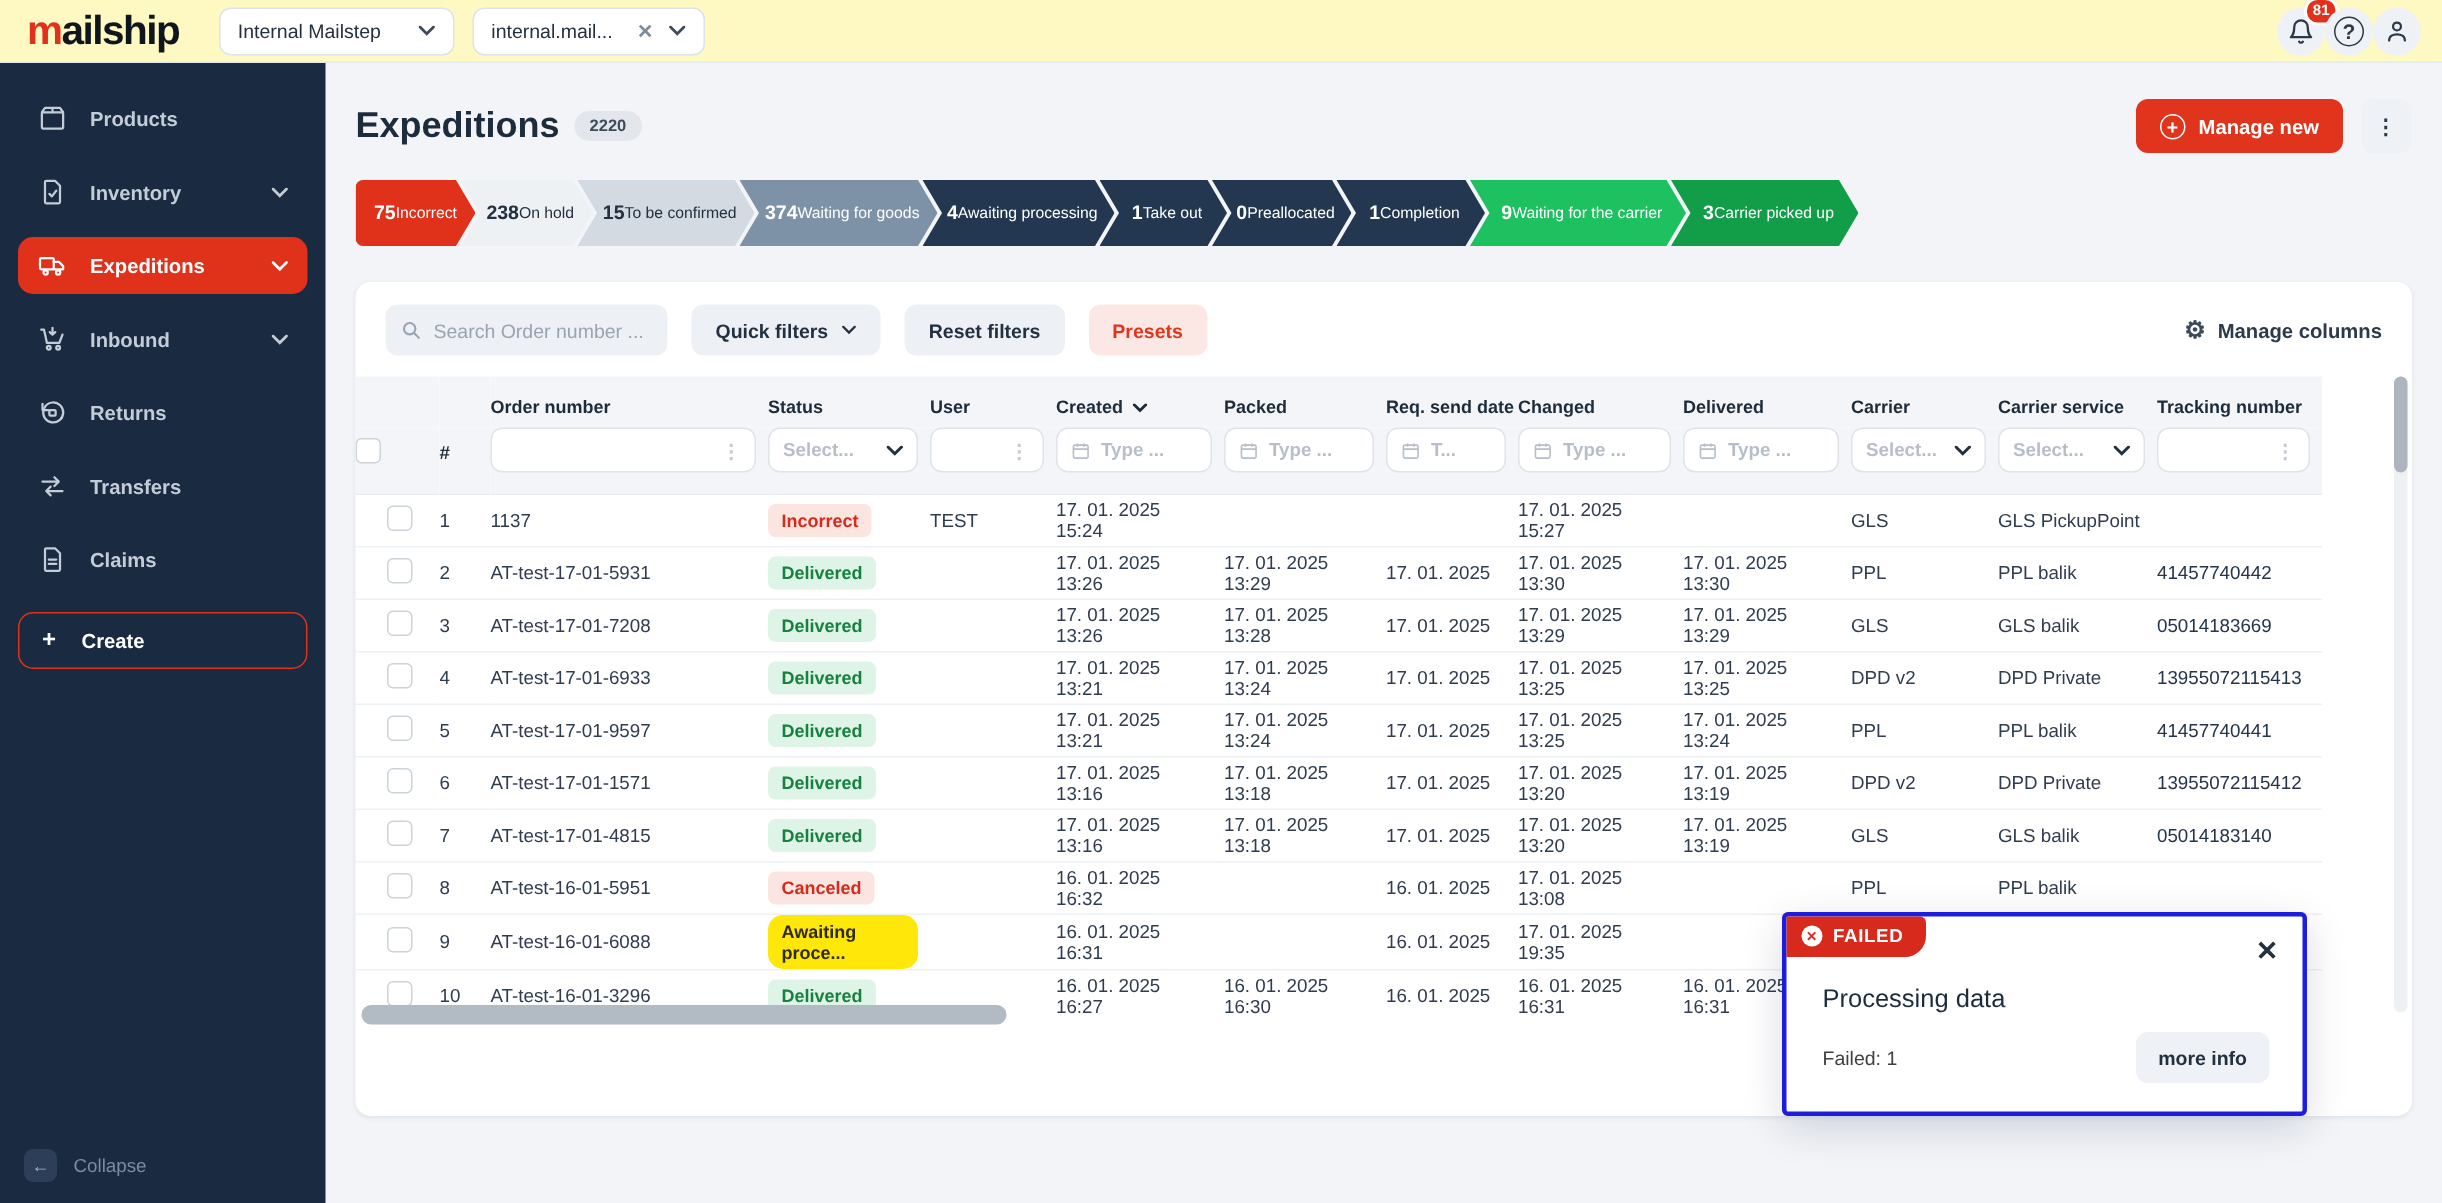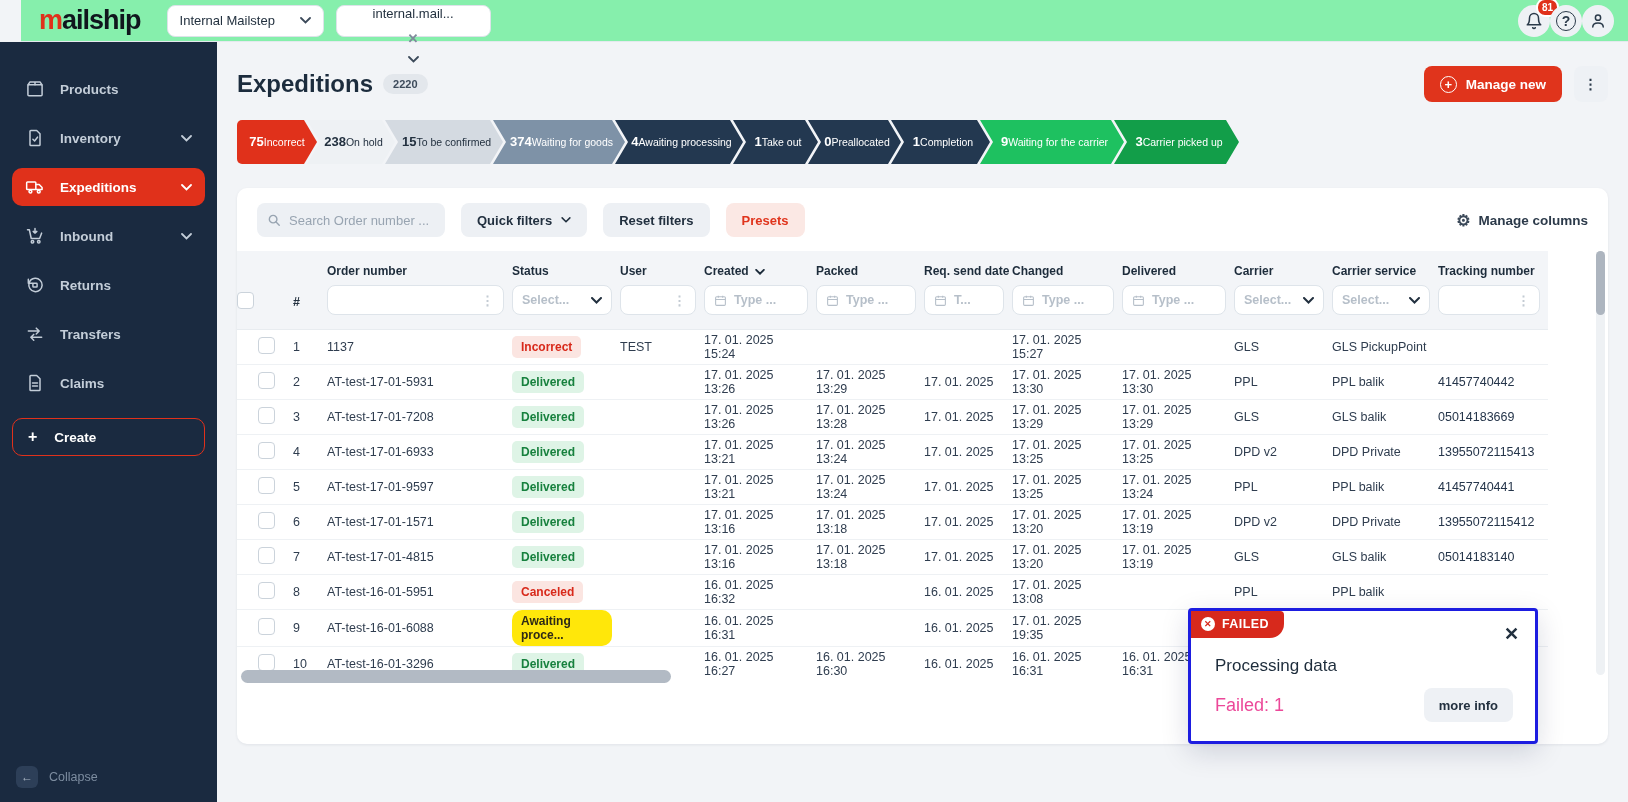--- a/index.html
+++ b/index.html
@@ -1,36 +1,36 @@
 <!DOCTYPE html>
 <html><head>
 <meta charset="utf-8">
 <style>
   * { margin:0; padding:0; box-sizing:border-box; }
   html,body { width:1628px; height:802px; }
   body { font-family:"Liberation Sans", sans-serif; background:#f2f4f7; overflow:hidden; position:relative; }
 
   
-  .topbar { height:42px; background:#86efac; border-bottom:1px solid #e4e9ee; display:flex; align-items:center; position:relative; z-index:5;margin-left:21px; }
+  .topbar { height:42px; background:#fef9c3; border-bottom:1px solid #e4e9ee; display:flex; align-items:center; position:relative; z-index:5; }
   .logo { font-size:27px; font-weight:bold; color:#10161d; letter-spacing:-1px; margin-left:18px; }
   .logo .m { color:#e0311b; }
   .pill { display:flex; align-items:center; gap:10px; height:32px; border:1px solid #dde3e9; border-radius:8px; background:#fff; padding:0 12px; font-size:13px; color:#23313f; cursor:pointer; }
   .pill.first { margin-left:26px; width:157px; }
-  .pill.tag { margin-left:12px; width:155px;flex-direction:column; }
+  .pill.tag { margin-left:12px; width:155px; }
   .pill .grow { flex:1; }
   .x-sm { color:#7e8c9a; font-size:13px; font-weight:bold; }
   .chev { flex:none; }
   .topbar-right { margin-left:auto; display:flex; margin-right:14px; }
   .icon-btn { width:32px; height:32px; border-radius:50%; background:#eef1f5; display:flex; align-items:center; justify-content:center; color:#2b3a4a; position:relative; cursor:pointer; }
   .notif-badge { position:absolute; top:-7px; right:-9px; background:#e0311b; color:#fff; font-size:10px; font-weight:bold; min-width:20px; padding:2px 4px; border-radius:9px; border:2px solid #fff; text-align:center; }
   .help-q { font-size:14px; font-weight:bold; border:1.8px solid #2b3a4a; width:20px; height:20px; border-radius:50%; display:flex; align-items:center; justify-content:center; }
 
   
   .app { display:flex; height:760px; }
-  .sidebar { width:217px; background:#1a2a40; padding-top:28px; position:relative; flex:none; }
+  .sidebar { width:217px; background:#1a2a40; padding-top:18px; position:relative; flex:none; }
   .nav-item { display:flex; align-items:center; height:38px; margin:0 12px 11px; padding:0 13px; border-radius:10px; color:#c3cdd8; font-size:13.5px; font-weight:bold; gap:15px; cursor:pointer; }
   .nav-item svg { flex:none; }
   .nav-item .lbl { flex:1; }
   .nav-item.active { background:#e0311b; color:#fff; }
   .create-outline { display:flex; align-items:center; gap:17px; height:38px; margin:16px 12px 0; padding:0 15px; border:1.5px solid #e0311b; border-radius:10px; color:#fff; font-size:13.5px; font-weight:bold; cursor:pointer; }
   .create-outline .plus { font-size:16px; font-weight:bold; }
   .collapse { position:absolute; bottom:14px; left:16px; display:flex; align-items:center; gap:11px; color:#7d8da0; font-size:12.5px; cursor:pointer; }
   .collapse-box { width:22px; height:22px; background:#2d3f58; border-radius:6px; color:#a8b4c2; display:flex; align-items:center; justify-content:center; font-size:12px; }
 
   .main { flex:1; padding:22px 20px 0; position:relative; }
@@ -84,21 +84,21 @@
   .vscroll-thumb { width:9px; height:64px; background:#adb5bf; border-radius:5px; cursor:grab; }
   .pagination { position:absolute; right:370px; bottom:16px; color:#e0341c; font-size:13px; font-weight:bold; cursor:pointer; }
 
   
   .toast { position:absolute; left:1188px; top:608px; width:350px; height:136px; background:#fff; border:3px solid #1d1de0; border-radius:4px; z-index:20; box-shadow:0 8px 28px rgba(10,20,60,.15); }
   .toast-badge { position:absolute; top:0; left:0; background:#d7291c; color:#fff; font-size:12.5px; font-weight:bold; letter-spacing:.4px; display:flex; align-items:center; gap:7px; padding:6px 15px 7px 10px; border-radius:0 4px 14px 0; }
   .fail-ico { width:14px; height:14px; background:#fff; color:#d7291c; border-radius:50%; font-size:9px; font-weight:bold; display:flex; align-items:center; justify-content:center; }
   .toast-close { position:absolute; top:12px; right:16px; font-size:18px; font-weight:bold; color:#22303f; cursor:pointer; }
   .toast-title { margin:45px 0 0 24px; font-size:17px; font-weight:normal; color:#1d2c3b; }
   .toast-row { display:flex; align-items:center; justify-content:space-between; margin:12px 22px 0 24px; }
-  .toast-msg { font-size:18px; color:#ec4899; }
+  .toast-msg { font-size:13px; color:#404040; }
   .more-info { height:34px; background:#eef1f5; border:none; border-radius:8px; padding:0 15px; font-size:13px; font-weight:bold; color:#22303f; font-family:inherit; cursor:pointer; }
 </style>
 </head>
 <body>
 
 <div class="topbar">
   <div class="logo"><span class="m">m</span><span>ailship</span></div>
 
   <div class="pill first">
     <span class="grow">Internal Mailstep</span>

